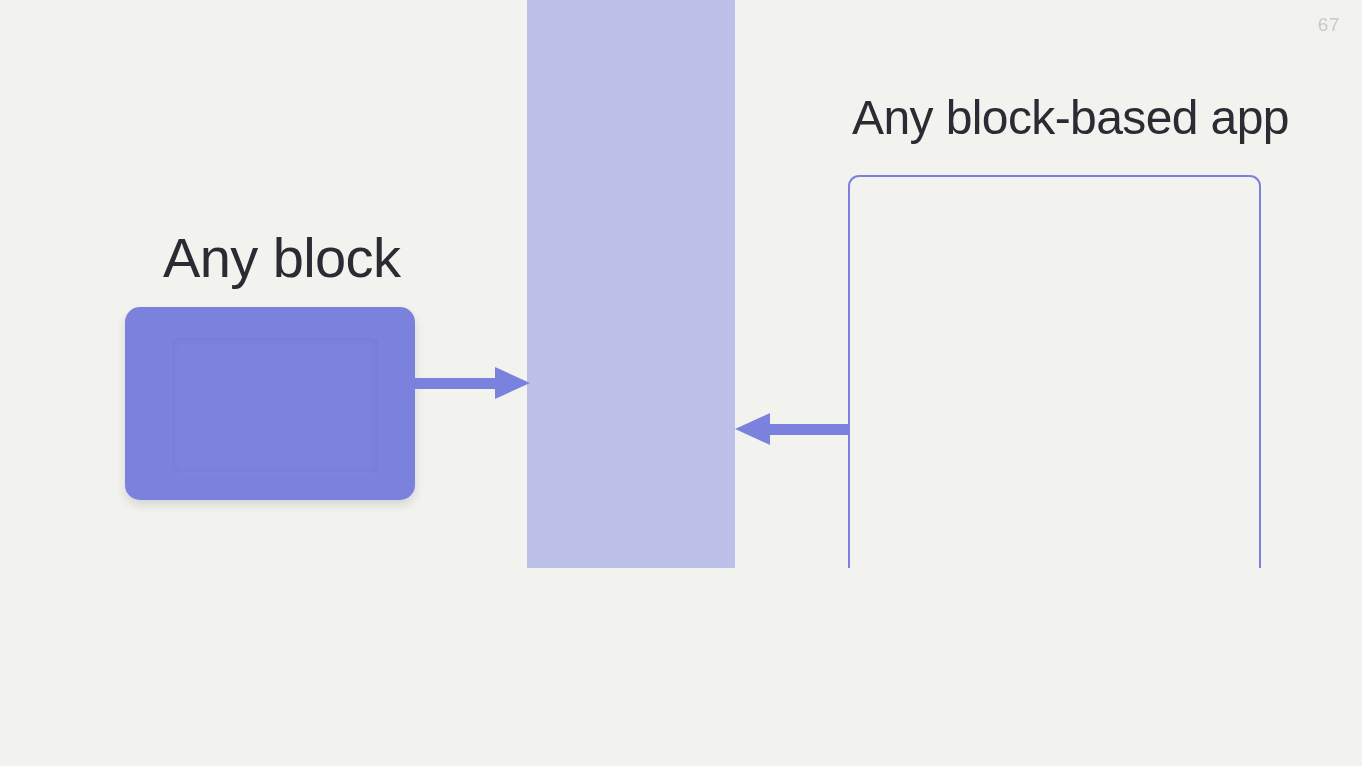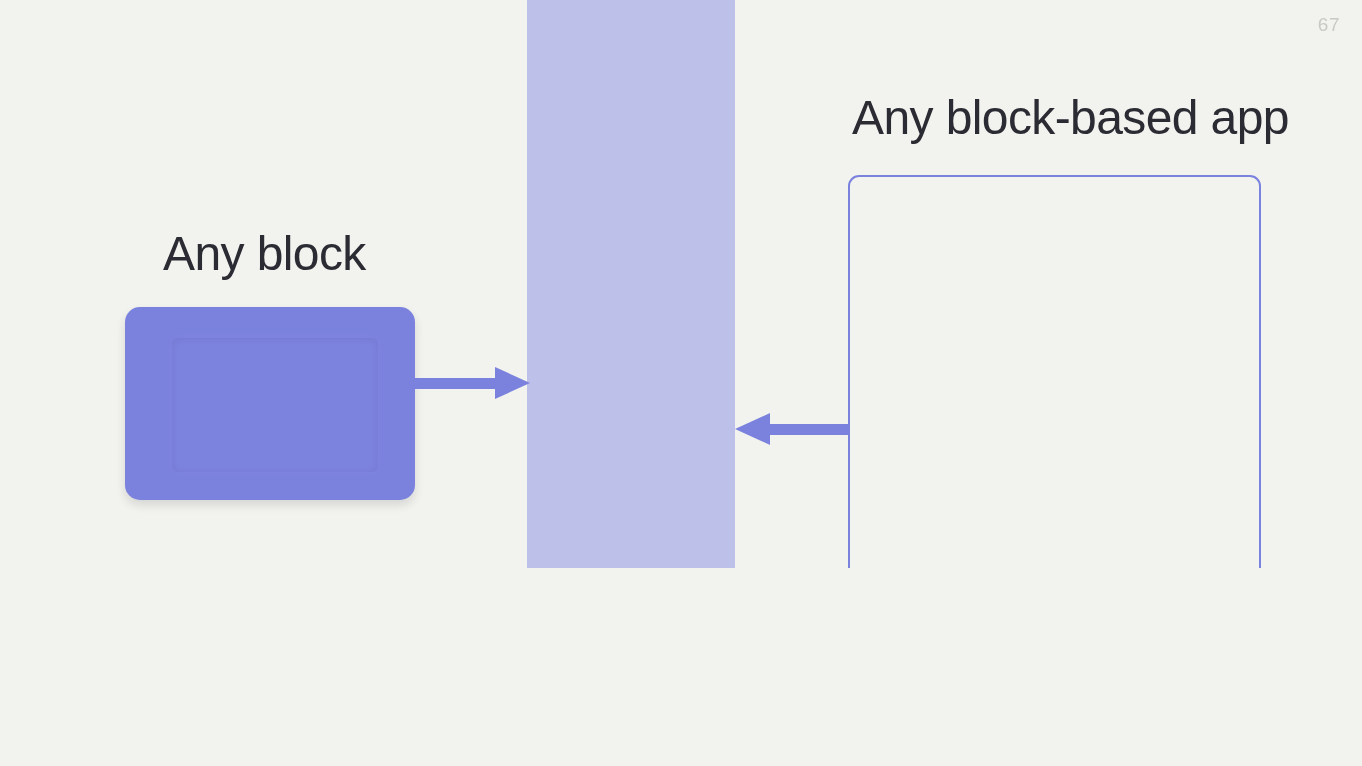--- a/index.html
+++ b/index.html
@@ -40,21 +40,21 @@
     width: 208px;
     height: 766px;
     background: #bdc1ea;
   }
 
   
   .left-label {
     position: absolute;
     left: 163px;
     top: 230px;
-    font-size: 48px;
+    font-size: 56px;
     line-height: 1;
     letter-spacing: -0.6px;
     color: #2b2b33;
     white-space: nowrap;
   }
 
   .block {
     position: absolute;
     left: 125px;
     top: 307px;

